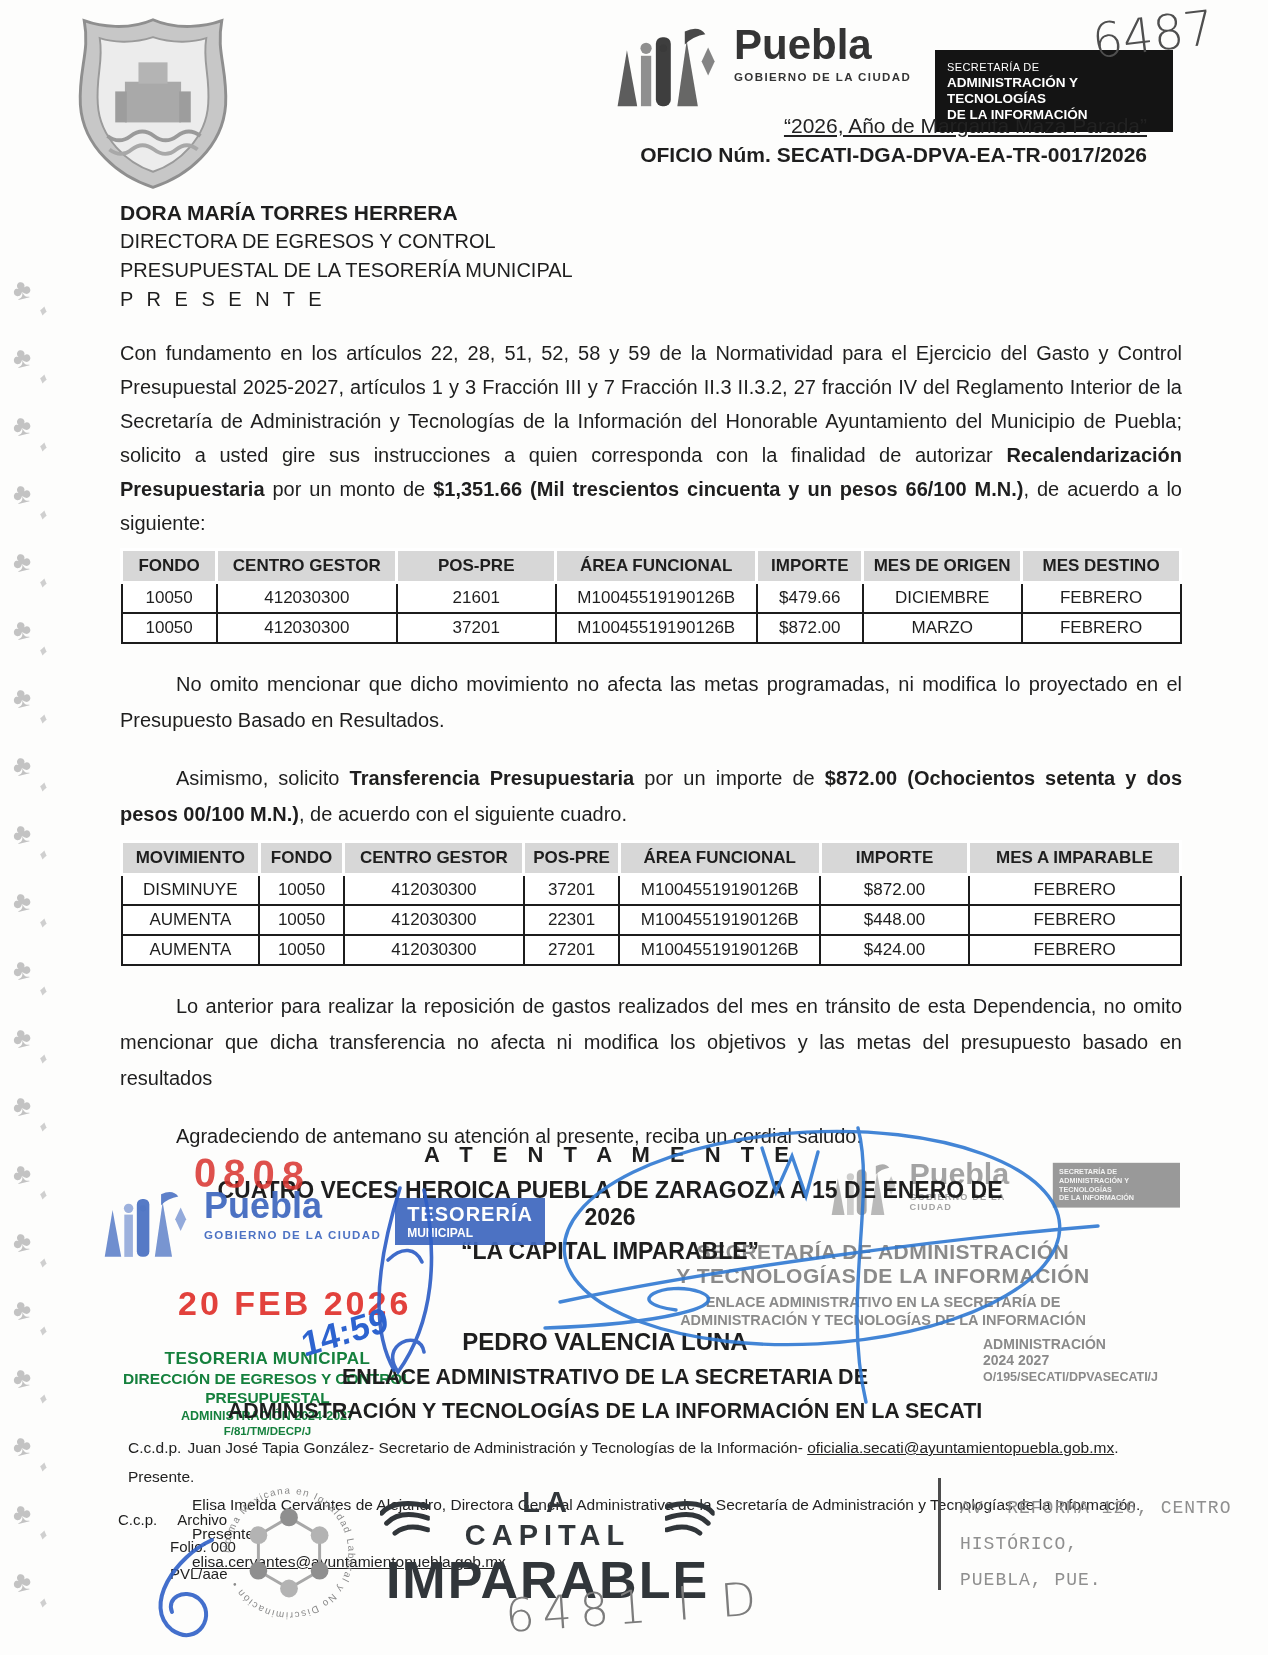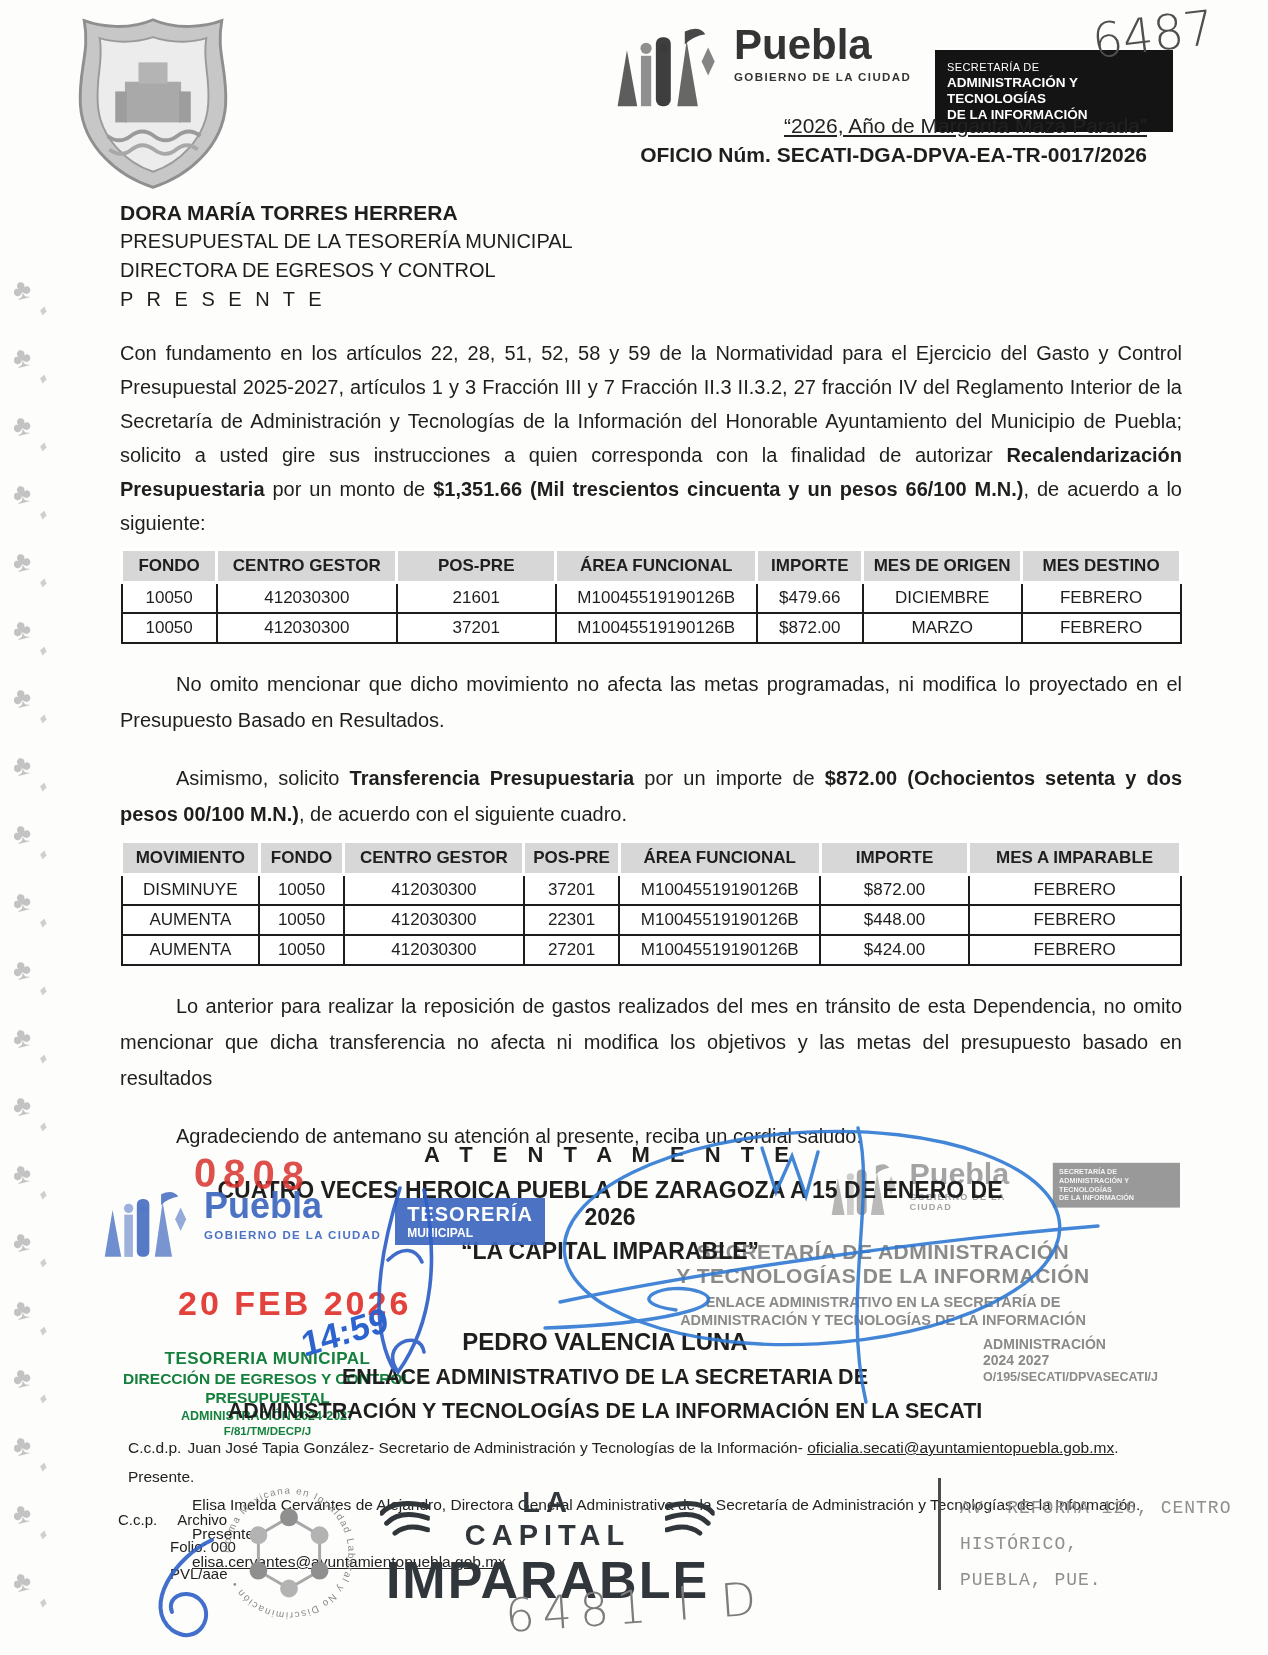--- a/index.html
+++ b/index.html
@@ -208,22 +208,22 @@
   <div class="hand-top">6487</div>
 
   <div class="right-block">
     <div class="year-legend">“2026, Año de Margarita Maza Parada”</div>
     <div class="oficio-number">OFICIO Núm. SECATI-DGA-DPVA-EA-TR-0017/2026</div>
   </div>
 
   <div class="doc">
     <div class="recipient">
       <div class="name">DORA MARÍA TORRES HERRERA</div>
+      <div>DIRECTORA DE EGRESOS Y CONTROL</div>
       <div>PRESUPUESTAL DE LA TESORERÍA MUNICIPAL</div>
-      <div>DIRECTORA DE EGRESOS Y CONTROL</div>
       <div class="salutation">P R E S E N T E</div>
     </div>
 
     <p class="body"><span>Con fundamento en los artículos 22, 28, 51, 52, 58 y 59 de la Normatividad para el Ejercicio del Gasto y Control Presupuestal 2025-2027, artículos 1 y 3 Fracción III y 7 Fracción II.3 II.3.2, 27 fracción IV del Reglamento Interior de la Secretaría de Administración y Tecnologías de la Información del Honorable Ayuntamiento del Municipio de Puebla; solicito a usted gire sus instrucciones a quien corresponda con la finalidad de autorizar </span><span class="b">Recalendarización Presupuestaria</span><span> por un monto de </span><span class="b">$1,351.66 (Mil trescientos cincuenta y un pesos 66/100 M.N.)</span><span>, de acuerdo a lo siguiente:</span></p>
 
     <table class="t-recal">
       <thead>
           <tr>
             <th>FONDO</th>
             <th>CENTRO GESTOR</th>

